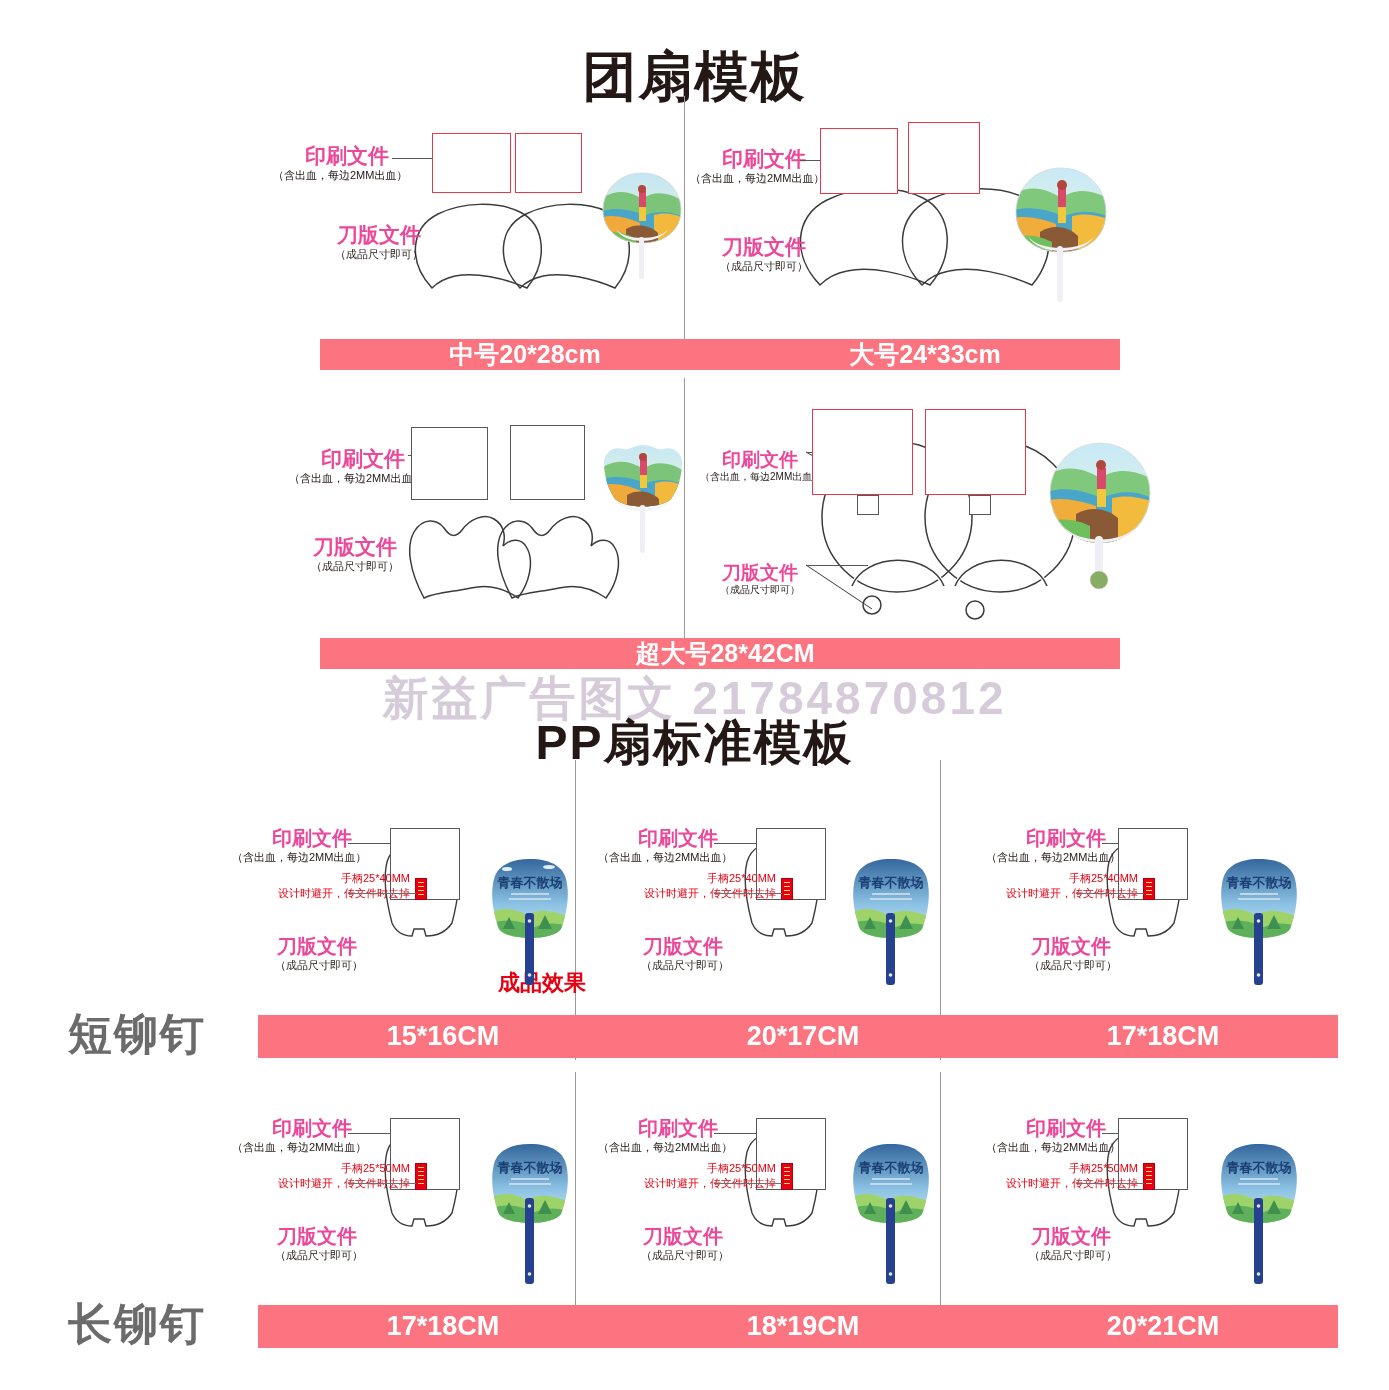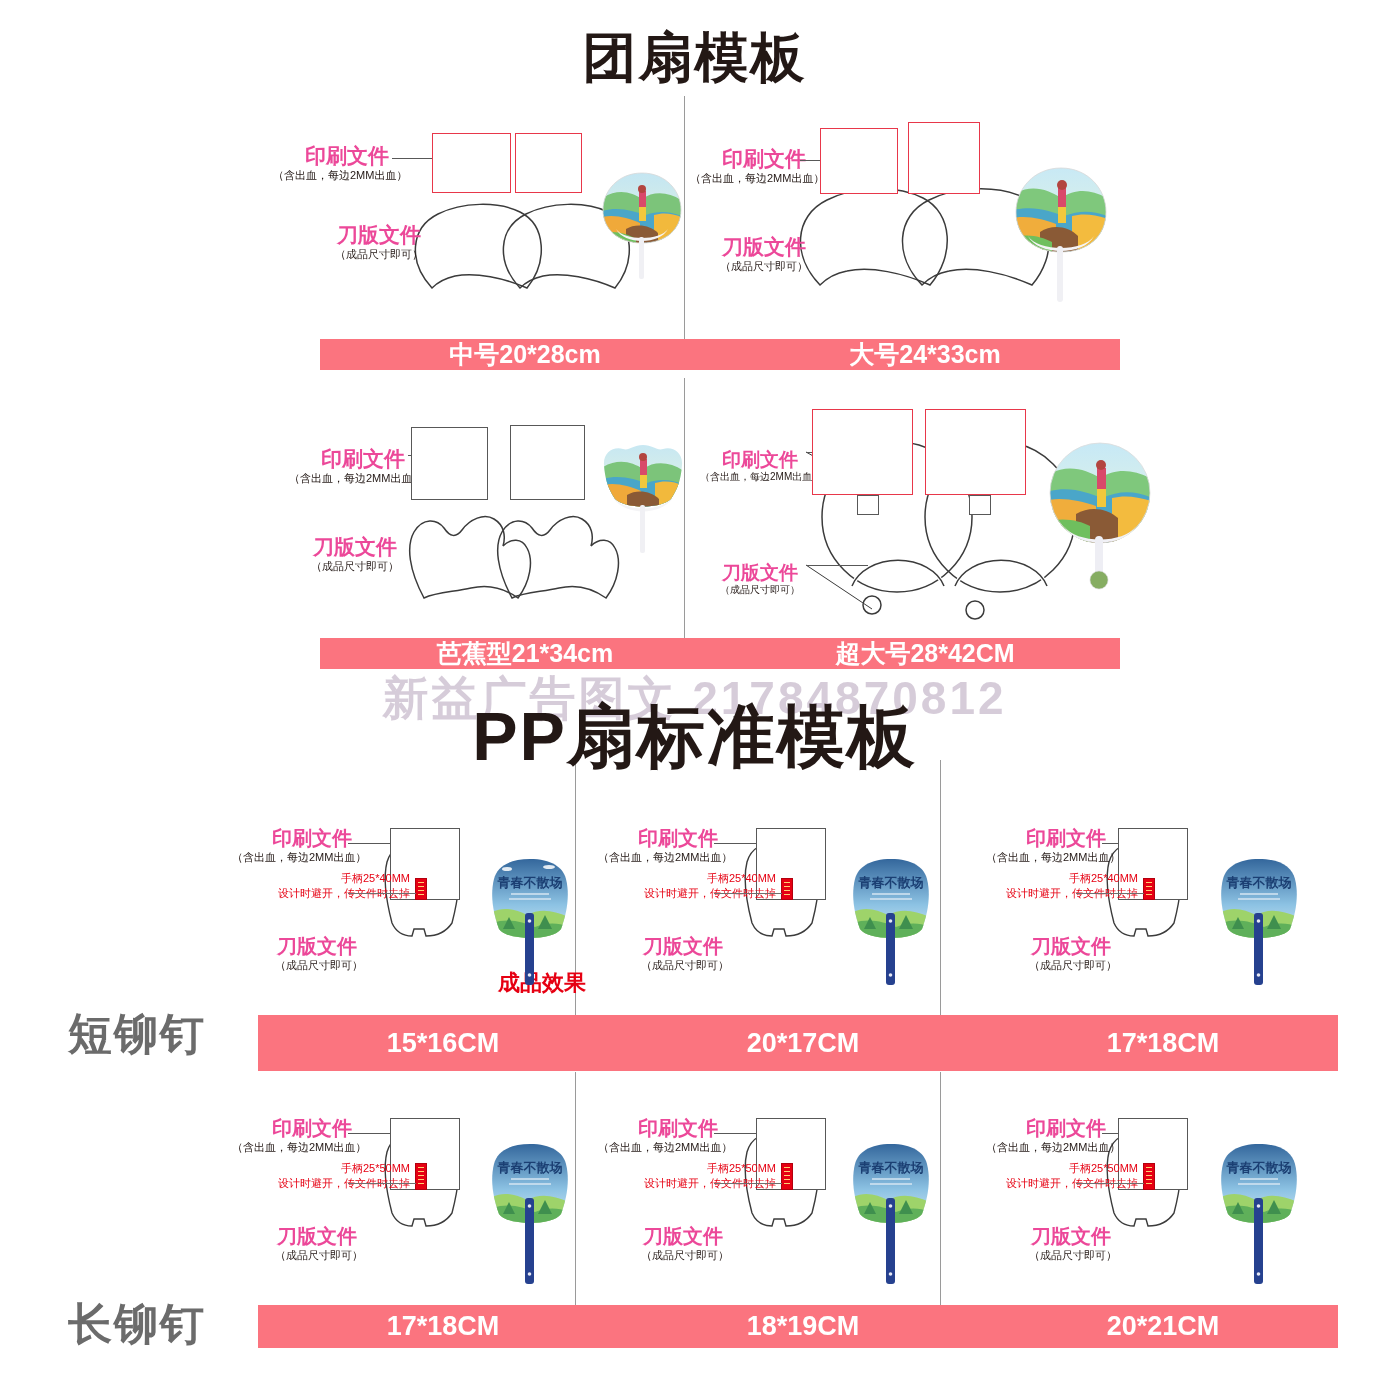--- a/index.html
+++ b/index.html
@@ -19,23 +19,24 @@
 
   
   .main-title {
     position: absolute;
     width: 100%;
     text-align: center;
     font-weight: bold;
     color: #231815;
     letter-spacing: 2px;
     white-space: nowrap;
+    margin-top: 19px;
   }
   #title-tuanshan { top: 22px; font-size: 54px; left: 0; }
-  #title-pp { top: 692px; font-size: 68px; left: 0; z-index: 6; }
+  #title-pp { top: 692px; font-size: 48px; left: 0; z-index: 6; }
 
   .watermark {
     position: absolute;
     top: 668px; left: 0; width: 100%;
     text-align: center;
     font-size: 46px;
     font-weight: bold;
     color: rgba(120, 85, 130, 0.30);
     letter-spacing: 3px;
     white-space: nowrap;
@@ -234,21 +235,20 @@
   <div class="pbox red" style="left:812px; top:409px; width:101px; height:86px;"></div>
   <div class="pbox red" style="left:925px; top:409px; width:101px; height:86px;"></div>
   <div class="tab" style="left:857px; top:495px; width:22px; height:20px;"></div>
   <div class="tab" style="left:969px; top:495px; width:22px; height:20px;"></div>
 
   <div class="lbl-red" style="left:722px; top:560px; font-size:19px;">刀版文件</div>
   <div class="lbl-sub" style="left:720px; top:583px; font-size:10px;">（成品尺寸即可）</div>
   <div class="leader" style="left:806px; top:565px; width:62px;"></div>
 
   <div class="size-bar tuan" style="left:320px; top:638px; width:800px; height:31px;">
-    <div class="seg">芭蕉型21*34cm</div>
     <div class="seg">超大号28*42CM</div>
   </div>
 
   <div class="fan" style="left:596px; top:163px;">
     <svg width="92" height="120" viewBox="0 0 92 120">
       <defs>
         <clipPath id="cm1">
             <path d="M46 10 C70 10 85 28 85 47 C85 66 70 80 46 80 C22 80 7 66 7 47 C7 28 22 10 46 10 Z"></path>
           </clipPath>
         <linearGradient id="sky1" x1="0" y1="0" x2="0" y2="1">
@@ -403,21 +403,21 @@
   <div class="pbox black" style="left:1118px; top:828px; width:70px; height:72px;"></div>
   <div class="handle-chip" style="left:1143px; top:878px; width:12px; height:22px;"></div>
   <div class="lbl-red-small" style="left:898px; top:871px; width:240px; font-size:11px;">
     <span>手柄25*40MM</span><br>
     <span>设计时避开，传文件时去掉</span>
   </div>
   <div class="leader thin" style="left:1076px; top:893px; width:68px;"></div>
   <div class="lbl-red" style="left:1031px; top:933px; font-size:20px;">刀版文件</div>
   <div class="lbl-sub" style="left:1029px; top:958px; font-size:11px;">（成品尺寸即可）</div>
 
-  <div class="size-bar pp" style="left:258px; top:1015px; width:1080px; height:56px;">
+  <div class="size-bar pp" style="left:258px; top:1015px; width:1080px; height:43px;">
     <div class="seg">15*16CM</div>
     <div class="seg">20*17CM</div>
     <div class="seg">17*18CM</div>
   </div>
 
   <div class="lbl-red" style="left:272px; top:1115px; font-size:20px;">印刷文件</div>
   <div class="lbl-sub" style="left:232px; top:1140px; font-size:11px;">（含出血，每边2MM出血）</div>
   <div class="leader" style="left:348px; top:1133px; width:70px;"></div>
   <div class="pbox black" style="left:390px; top:1118px; width:70px; height:72px;"></div>
   <div class="handle-chip" style="left:415px; top:1163px; width:12px; height:27px;"></div>

